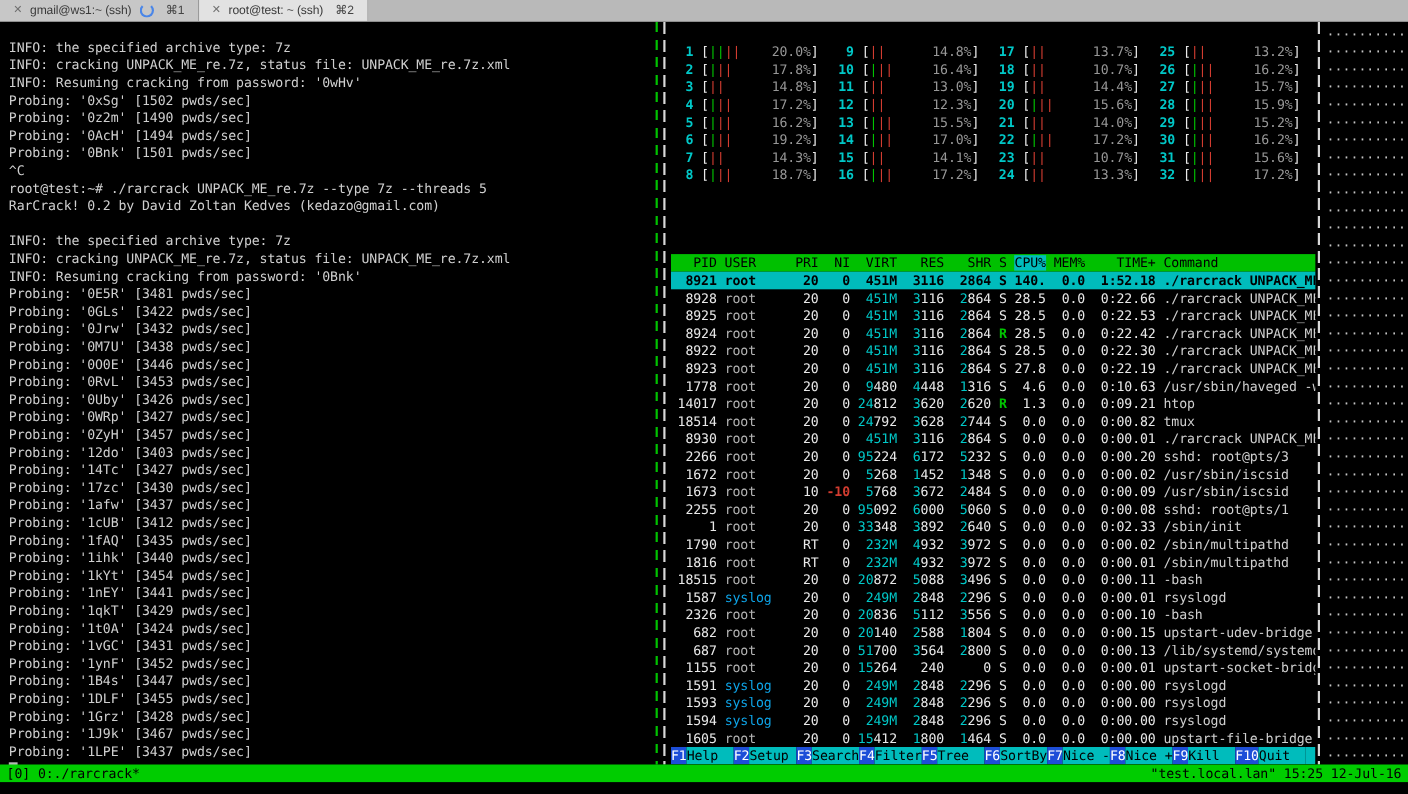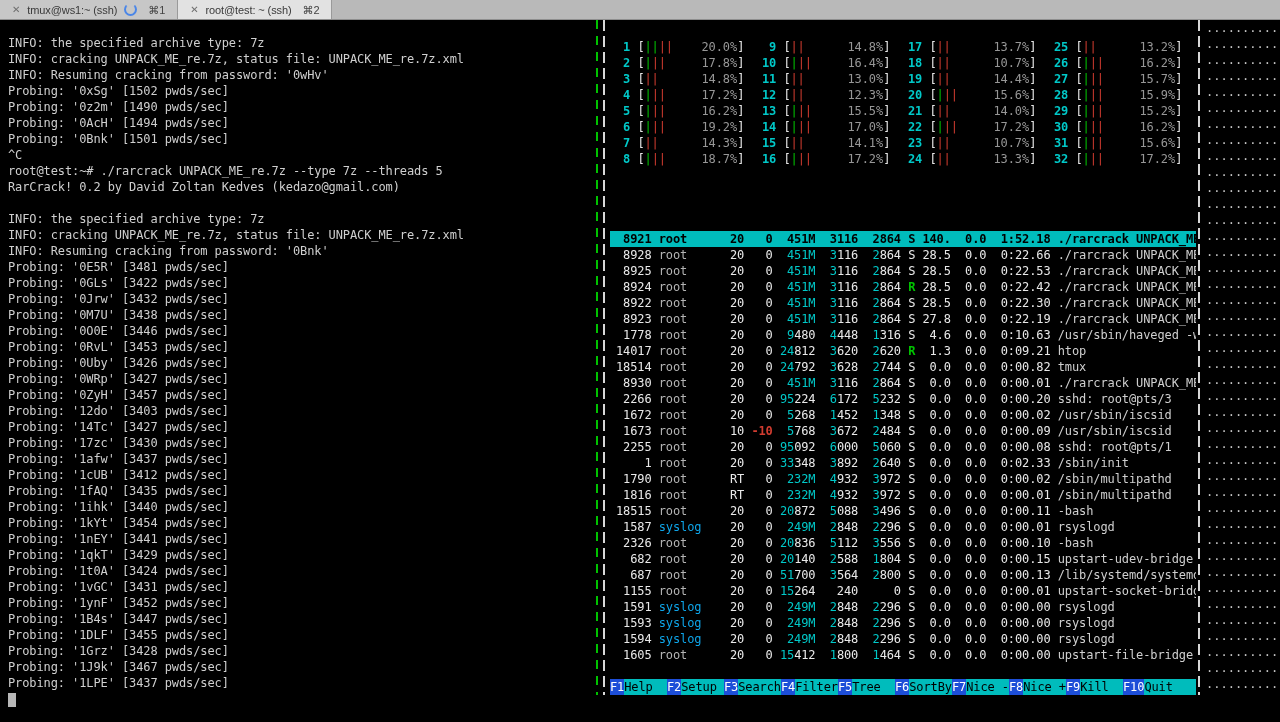--- a/index.html
+++ b/index.html
@@ -52,21 +52,21 @@
         display:flex;justify-content:space-between;padding:0 6px;box-sizing:border-box;white-space:pre;}
 </style>
 </head>
 <body>
 
 <div class="screen">
 
   <div class="tabbar">
     <div class="tab inactive">
       <span class="close">✕</span>
-      <span>tmux@ws1:~ (ssh)</span>
+      <span>gmail@ws1:~ (ssh)</span>
       <span class="spinner"></span>
       <span class="short">⌘1</span>
     </div>
     <div class="tab active">
       <span class="close">✕</span>
       <span>root@test: ~ (ssh)</span>
       <span class="short">⌘2</span>
     </div>
     <div class="tabfill"></div>
   </div>
@@ -102,20 +102,21 @@
           
         </span>
       </div>
       <div class="hrow">
         <span class="rinfo">
           
         </span>
       </div>
       <div class="hrow"></div>
 
+      <div class="phead" id="phead"><span>  PID USER     PRI  NI  VIRT   RES   SHR S </span><span class="sortcol">CPU%</span><span> MEM%    TIME+ Command</span></div>
       <div id="procrows">
           <div class="prow selrow"><span class="wt"> 8921</span> <span class="usr">root     </span><span class="wt"> 20</span> <span class="wt">  0</span> <span class="cyan"> 451M</span> <span class="cyan"> 3</span><span class="wt">116</span> <span class="cyan"> 2</span><span class="wt">864</span> <span class="wt">S</span> <span class="wt">140.</span> <span class="wt"> 0.0</span> <span class="wt"> 1:52.18</span> <span class="cmd">./rarcrack UNPACK_ME_re.7z</span></div>
           <div class="prow"><span class="wt"> 8928</span> <span class="usr">root     </span><span class="wt"> 20</span> <span class="wt">  0</span> <span class="cyan"> 451M</span> <span class="cyan"> 3</span><span class="wt">116</span> <span class="cyan"> 2</span><span class="wt">864</span> <span class="wt">S</span> <span class="wt">28.5</span> <span class="wt"> 0.0</span> <span class="wt"> 0:22.66</span> <span class="cmd">./rarcrack UNPACK_ME_re.7z</span></div>
           <div class="prow"><span class="wt"> 8925</span> <span class="usr">root     </span><span class="wt"> 20</span> <span class="wt">  0</span> <span class="cyan"> 451M</span> <span class="cyan"> 3</span><span class="wt">116</span> <span class="cyan"> 2</span><span class="wt">864</span> <span class="wt">S</span> <span class="wt">28.5</span> <span class="wt"> 0.0</span> <span class="wt"> 0:22.53</span> <span class="cmd">./rarcrack UNPACK_ME_re.7z</span></div>
           <div class="prow"><span class="wt"> 8924</span> <span class="usr">root     </span><span class="wt"> 20</span> <span class="wt">  0</span> <span class="cyan"> 451M</span> <span class="cyan"> 3</span><span class="wt">116</span> <span class="cyan"> 2</span><span class="wt">864</span> <span class="grn b">R</span> <span class="wt">28.5</span> <span class="wt"> 0.0</span> <span class="wt"> 0:22.42</span> <span class="cmd">./rarcrack UNPACK_ME_re.7z</span></div>
           <div class="prow"><span class="wt"> 8922</span> <span class="usr">root     </span><span class="wt"> 20</span> <span class="wt">  0</span> <span class="cyan"> 451M</span> <span class="cyan"> 3</span><span class="wt">116</span> <span class="cyan"> 2</span><span class="wt">864</span> <span class="wt">S</span> <span class="wt">28.5</span> <span class="wt"> 0.0</span> <span class="wt"> 0:22.30</span> <span class="cmd">./rarcrack UNPACK_ME_re.7z</span></div>
           <div class="prow"><span class="wt"> 8923</span> <span class="usr">root     </span><span class="wt"> 20</span> <span class="wt">  0</span> <span class="cyan"> 451M</span> <span class="cyan"> 3</span><span class="wt">116</span> <span class="cyan"> 2</span><span class="wt">864</span> <span class="wt">S</span> <span class="wt">27.8</span> <span class="wt"> 0.0</span> <span class="wt"> 0:22.19</span> <span class="cmd">./rarcrack UNPACK_ME_re.7z</span></div>
           <div class="prow"><span class="wt"> 1778</span> <span class="usr">root     </span><span class="wt"> 20</span> <span class="wt">  0</span> <span class="cyan"> 9</span><span class="wt">480</span> <span class="cyan"> 4</span><span class="wt">448</span> <span class="cyan"> 1</span><span class="wt">316</span> <span class="wt">S</span> <span class="wt"> 4.6</span> <span class="wt"> 0.0</span> <span class="wt"> 0:10.63</span> <span class="cmd">/usr/sbin/haveged -w 1024</span></div>
           <div class="prow"><span class="wt">14017</span> <span class="usr">root     </span><span class="wt"> 20</span> <span class="wt">  0</span> <span class="cyan">24</span><span class="wt">812</span> <span class="cyan"> 3</span><span class="wt">620</span> <span class="cyan"> 2</span><span class="wt">620</span> <span class="grn b">R</span> <span class="wt"> 1.3</span> <span class="wt"> 0.0</span> <span class="wt"> 0:09.21</span> <span class="cmd">htop</span></div>
           <div class="prow"><span class="wt">18514</span> <span class="usr">root     </span><span class="wt"> 20</span> <span class="wt">  0</span> <span class="cyan">24</span><span class="wt">792</span> <span class="cyan"> 3</span><span class="wt">628</span> <span class="cyan"> 2</span><span class="wt">744</span> <span class="wt">S</span> <span class="wt"> 0.0</span> <span class="wt"> 0.0</span> <span class="wt"> 0:00.82</span> <span class="cmd">tmux</span></div>
@@ -182,14 +183,18 @@
         <div class="dline">··········</div>
         <div class="dline">··········</div>
         <div class="dline">··········</div>
         <div class="dline">··········</div>
         <div class="dline">··········</div>
         <div class="dline">··········</div>
         <div class="dline">··········</div>
       </div>
   </div>
 
+  <div class="sbar">
+    <span>[0] 0:./rarcrack*</span>
+    <span>"test.local.lan" 15:25 12-Jul-16</span>
+  </div>
 
 </div>
 
 </body></html>

